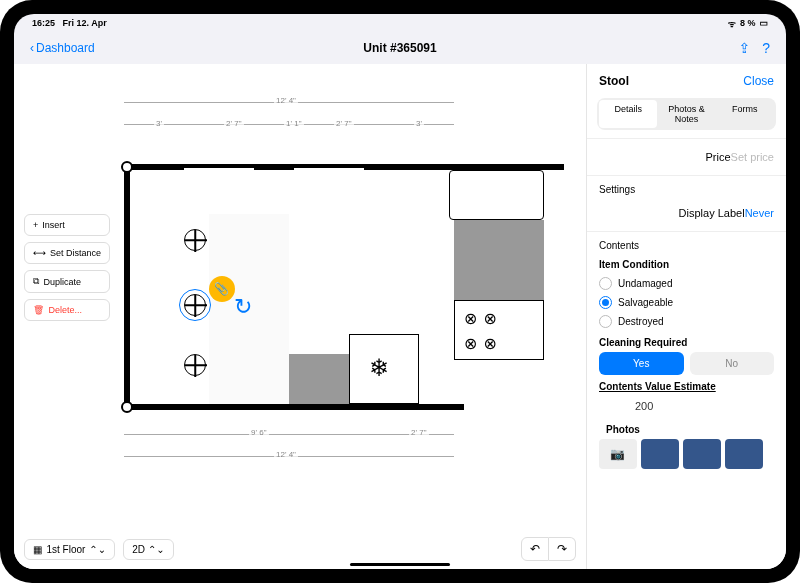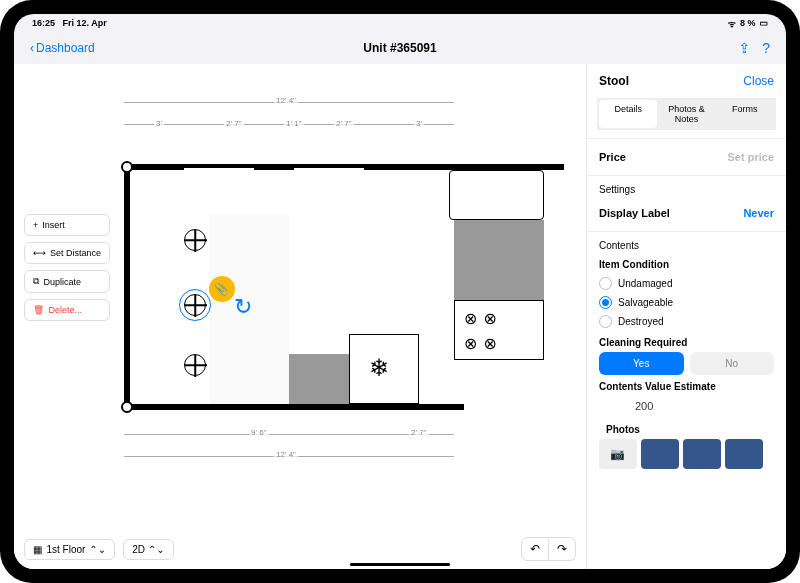--- a/index.html
+++ b/index.html
@@ -37,26 +37,26 @@
 .stool::before { width:1.5px; height:22px; left:50%; transform:translateX(-50%); }
 .stool::after { width:22px; height:1.5px; top:50%; transform:translateY(-50%); }
 .stool.selected { outline:1.5px solid #007aff; outline-offset:4px; }
 .attach-badge { position:absolute; width:26px; height:26px; background:#ffb800; border-radius:50%; display:flex; align-items:center; justify-content:center; font-size:12px; }
 .rotate-arrow { position:absolute; font-size:22px; color:#007aff; }
 .snowflake { position:absolute; font-size:24px; }
 .sidebar { width:200px; background:#fff; border-left:1px solid #e5e5e5; display:flex; flex-direction:column; overflow-y:auto; }
 .sidebar-hdr { display:flex; justify-content:space-between; align-items:center; padding:10px 12px; }
 .sidebar-hdr .title { font-size:12px; font-weight:600; }
 .sidebar-hdr .close { color:#007aff; font-size:12px; cursor:pointer; }
-.tabs { display:flex; gap:0; margin:0 10px 8px; background:#eee; border-radius:0; padding:2px; }
+.tabs { display:flex; gap:0; margin:0 10px 8px; background:#eee; border-radius:8px; padding:2px; }
 .tab { flex:1; text-align:center; font-size:9px; padding:4px 0; border-radius:4px; cursor:pointer; }
 .tab.active { background:#fff; }
 .section { padding:8px 12px; border-top:1px solid #eee; }
 .section-title { font-size:10px; font-weight:400; margin-bottom:8px; }
-.row { display:flex; justify-content:space-between; align-items:center; font-size:11px; padding:4px 0;font-weight:bold; }
+.row { display:flex; justify-content:flex-end; align-items:center; font-size:11px; padding:4px 0; }
 .row .value { color:#007aff; }
 .row .placeholder { color:#bbb; }
 .subtitle { font-size:10px; font-weight:600; margin:6px 0 4px; }
 .radio-row { display:flex; align-items:center; gap:6px; font-size:10px; padding:3px 0; cursor:pointer; }
 .radio { width:13px; height:13px; border:1.5px solid #bbb; border-radius:50%; display:flex; align-items:center; justify-content:center; }
 .radio.checked { border-color:#007aff; }
 .radio.checked::after { content:''; width:7px; height:7px; background:#007aff; border-radius:50%; }
 .btn-group { display:flex; gap:6px; margin-top:4px; }
 .seg-btn { flex:1; text-align:center; font-size:10px; padding:6px 0; border-radius:6px; cursor:pointer; }
 .seg-btn.active { background:#007aff; color:#fff; }
@@ -212,21 +212,21 @@
             </div>
         <div class="radio-row">
               <span class="radio"></span>
               <span>Destroyed</span>
             </div>
         <div class="subtitle">Cleaning Required</div>
         <div class="btn-group">
           <div class="seg-btn active">Yes</div>
           <div class="seg-btn inactive">No</div>
         </div>
-        <div class="subtitle" style="">Contents Value Estimate</div>
+        <div class="subtitle" style="text-decoration:underline;">Contents Value Estimate</div>
         <div class="value-input">200</div>
         <div class="subtitle" style="margin-top:8px;margin-left:7px;">Photos</div>
         <div class="photo-row">
           <div class="photo-add">
                 <span>📷</span>
               </div>
           <div class="photo-thumb"></div>
           <div class="photo-thumb"></div>
           <div class="photo-thumb"></div>
         </div>

